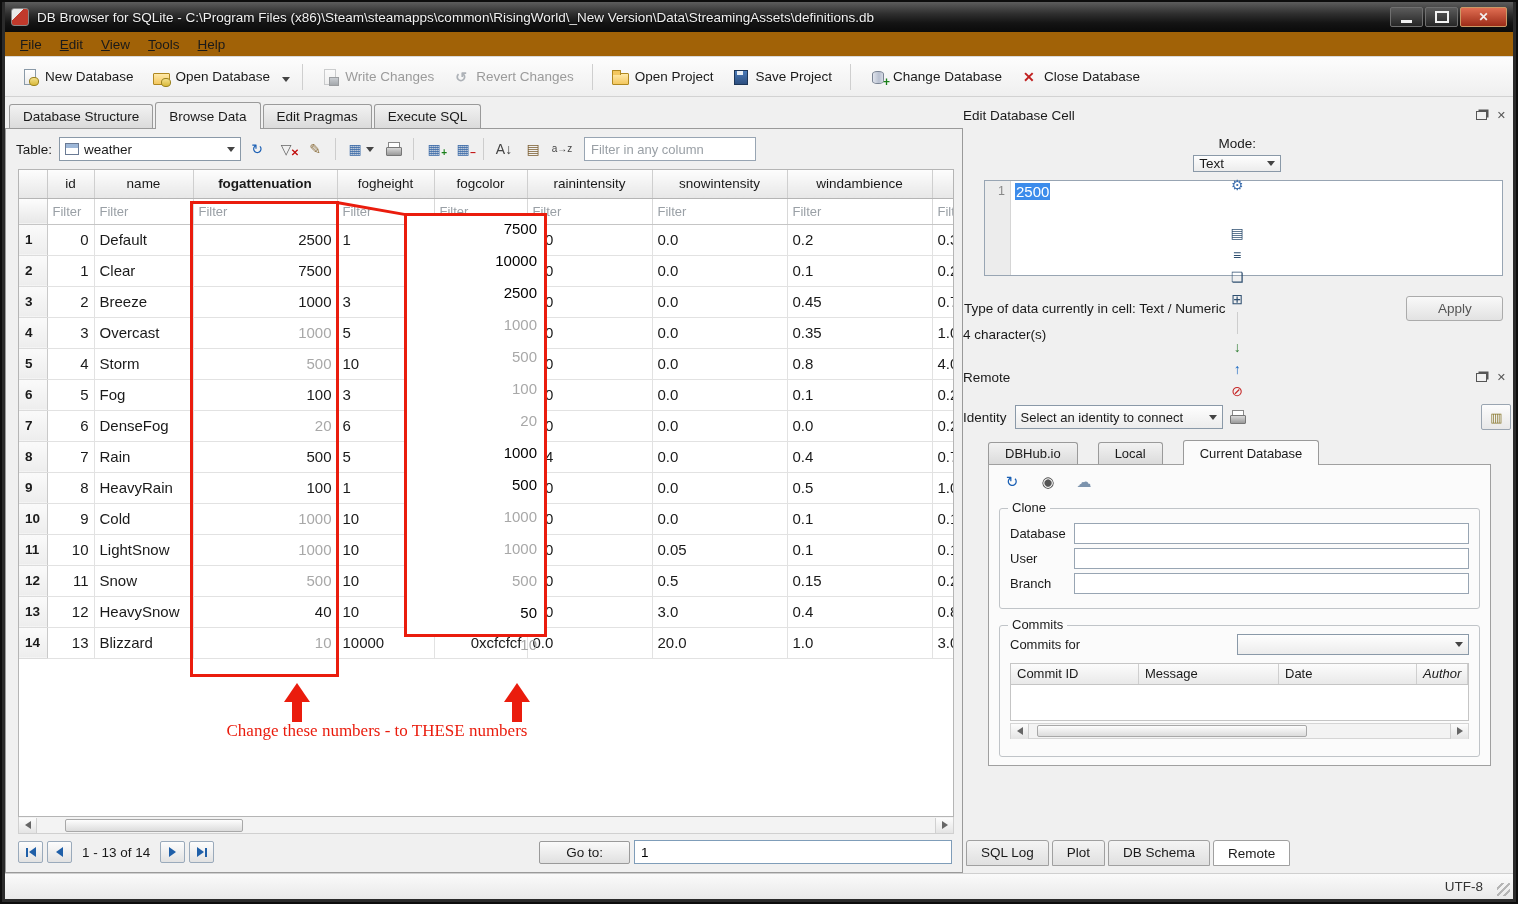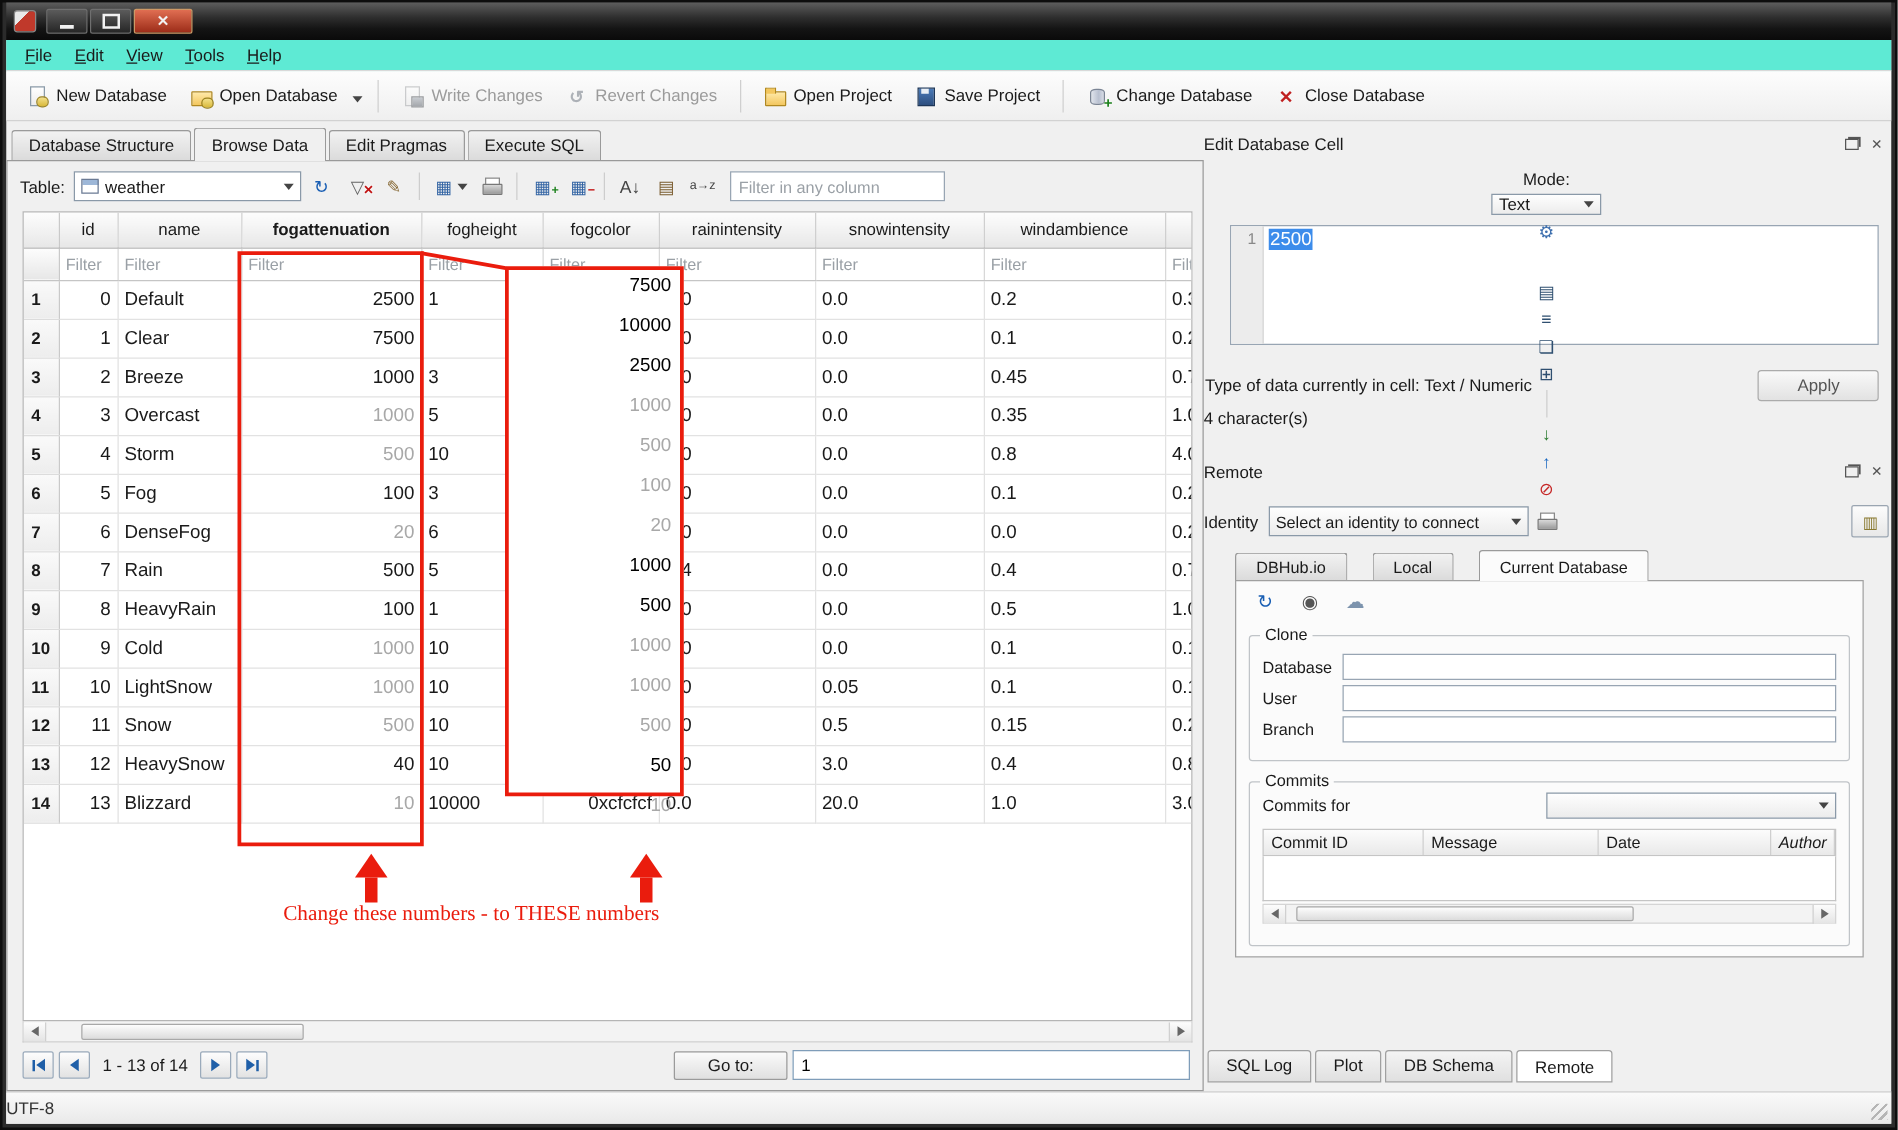--- a/index.html
+++ b/index.html
@@ -16,21 +16,21 @@
   .wcb { width:33px; height:20px;  border:1px solid #6f6f6f; border-radius:2px; display:flex; align-items:center; justify-content:center;
     background:linear-gradient(#5b5b5b,#262626); color:#f2f2f2; }
   .wcb.close { width:47px; background:linear-gradient(#e06e52,#9c2c18); border-color:#c96; }
   .wcb-min::before { content:""; display:block; width:11px; height:3px; background:#f2f2f2; margin-top:8px; }
   .wcb-max::before { content:""; display:block; width:10px; height:8px; border:2px solid #f2f2f2; }
   .wcb-close::before { content:"✕"; font-size:12px; font-weight:bold; }
 
   .client { flex:1; background:#f0f0f0; display:flex; flex-direction:column; min-height:0; }
 
   
-  .menubar { height:25px; background:#5eead4; border-bottom:1px solid #d9d9d9; display:flex; align-items:center; padding:0 6px; }
+  .menubar { height:25px; background:#a16207; border-bottom:1px solid #d9d9d9; display:flex; align-items:center; padding:0 6px; }
   .menu-item { padding:3px 9px; font-size:13.5px; }
 
   
   .toolbar { height:40px; background:linear-gradient(#fdfdfd,#efefef); border-bottom:1px solid #d2d2d2; display:flex; align-items:center; padding:0 8px; gap:2px; }
   .tb-btn { display:flex; align-items:center; gap:6px; padding:6px 8px; font-size:13.5px; border-radius:3px; }
   .tb-btn.disabled { color:#9b9b9b; }
   .tb-btn.disabled .ti, .tb-btn.disabled .gi { opacity:.45; filter:grayscale(.8); }
   .tb-dd { padding:6px 2px; }
   .tb-sep { width:1px; height:26px; background:#cfcfcf; margin:0 8px; }
 
@@ -171,32 +171,33 @@
   .cth { font-size:13px; padding:2px 6px; border-right:1px solid #cfcfcf; overflow:hidden; white-space:nowrap; }
   .commits-body { height:36px; background:#fff; border:1px solid #c5c5c5; border-top:none; }
   .commits-hscroll { height:16px; margin-top:2px; background:#f3f3f3; border:1px solid #d5d5d5; display:flex; align-items:center; }
   .commits-hscroll .sb-thumb { left:8px; width:64%; height:12px; }
 
   .dock-tabbar { margin-top:auto; display:flex; gap:3px; padding:0 0 7px 3px; }
   .btab { padding:4px 14px; font-size:13.5px; border:1px solid #a0a0a0; background:linear-gradient(#f4f4f4,#e0e0e0); border-radius:3px 3px 0 0; }
   .btab.active { background:#fff; padding-top:5px; }
 
   
-  .statusbar { height:26px; background:linear-gradient(#fafafa,#e9e9e9); border-top:1px solid #cfcfcf; display:flex; align-items:center; justify-content:flex-start; padding-right:30px; position:relative; }
+  .statusbar { height:26px; background:linear-gradient(#fafafa,#e9e9e9); border-top:1px solid #cfcfcf; display:flex; align-items:center; justify-content:flex-end; padding-right:30px; position:relative; }
   .enc { font-size:13.5px; color:#333; }
   .grip { position:absolute; right:3px; bottom:3px; width:13px; height:13px;
     background:repeating-linear-gradient(135deg, transparent 0 3px, #b5b5b5 3px 5px); }
 </style>
 </head>
 <body>
 
 <div class="window">
 
   <div class="titlebar">
     <div class="app-icon"></div>
+    <div class="title-text">DB Browser for SQLite - C:\Program Files (x86)\Steam\steamapps\common\RisingWorld\_New Version\Data\StreamingAssets\definitions.db</div>
     <div class="win-controls">
       <div class="wcb wcb-min"></div>
       <div class="wcb wcb-max"></div>
       <div class="wcb close wcb-close"></div>
     </div>
   </div>
 
   <div class="client">
 
     <div class="menubar">

